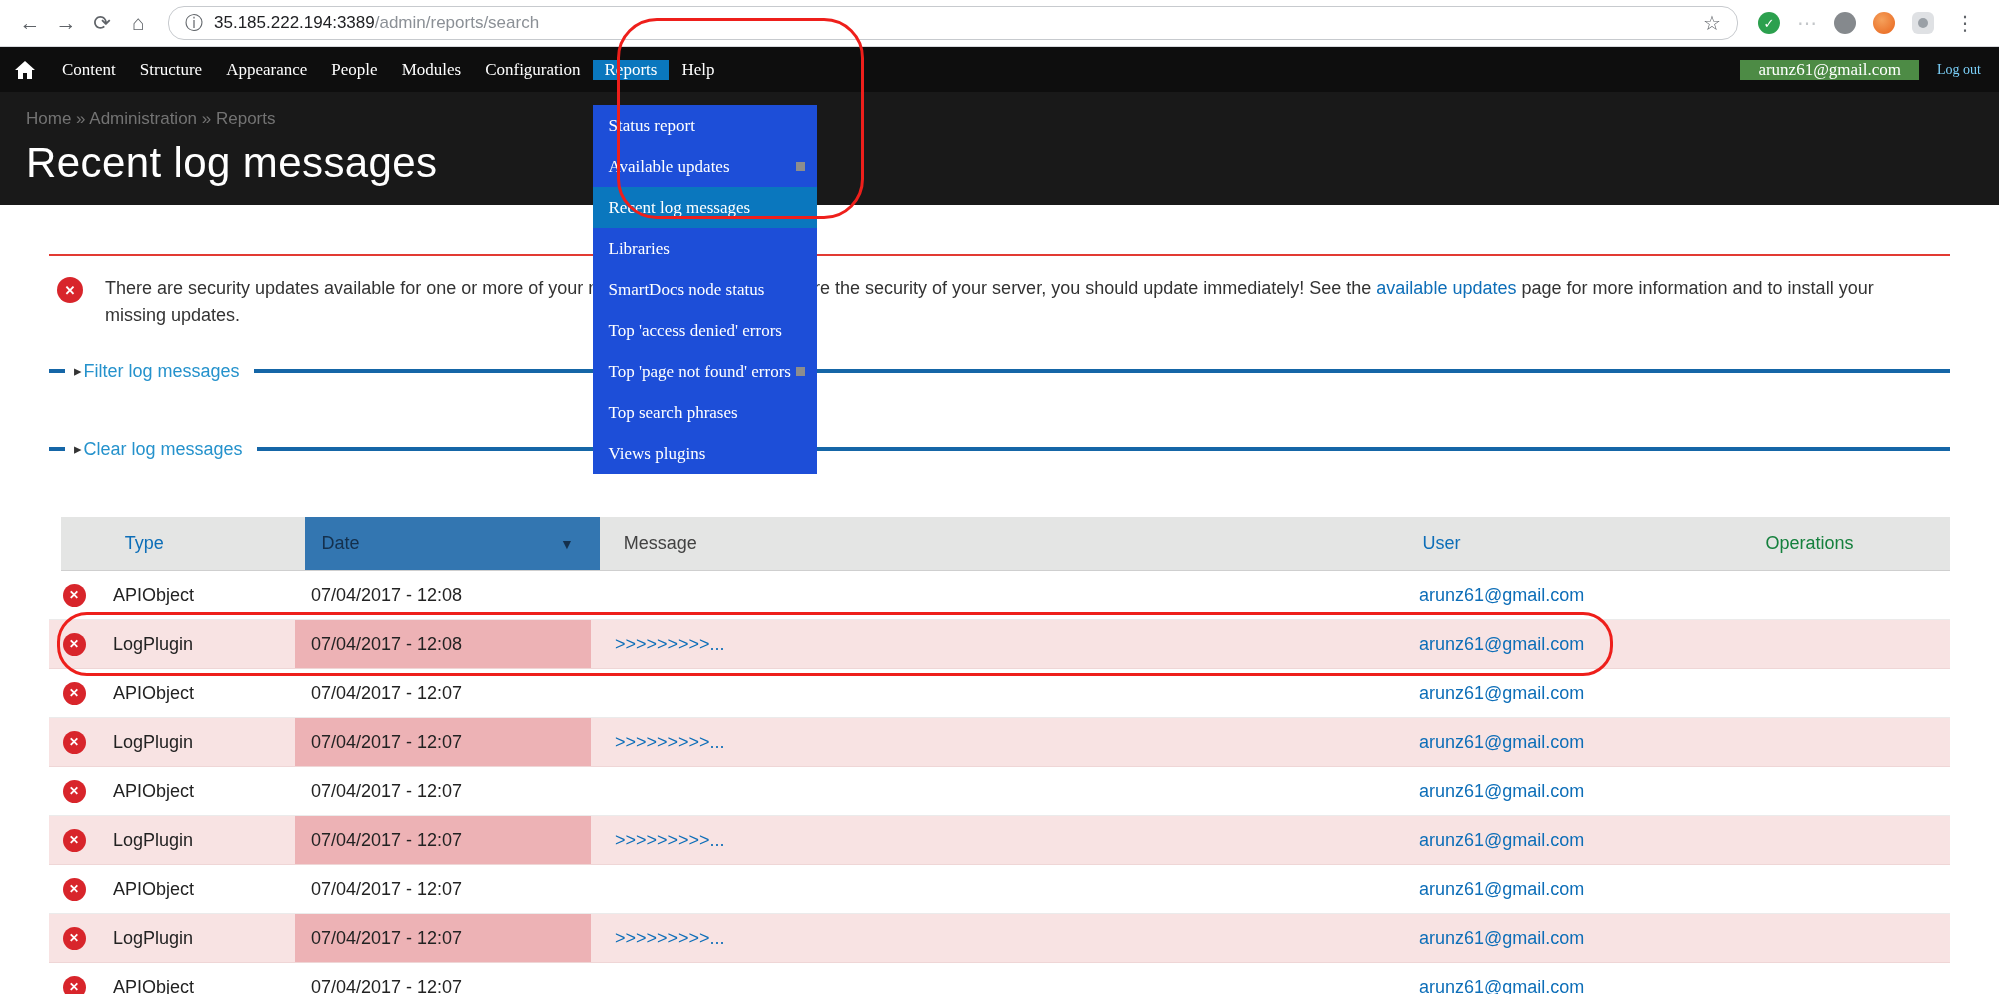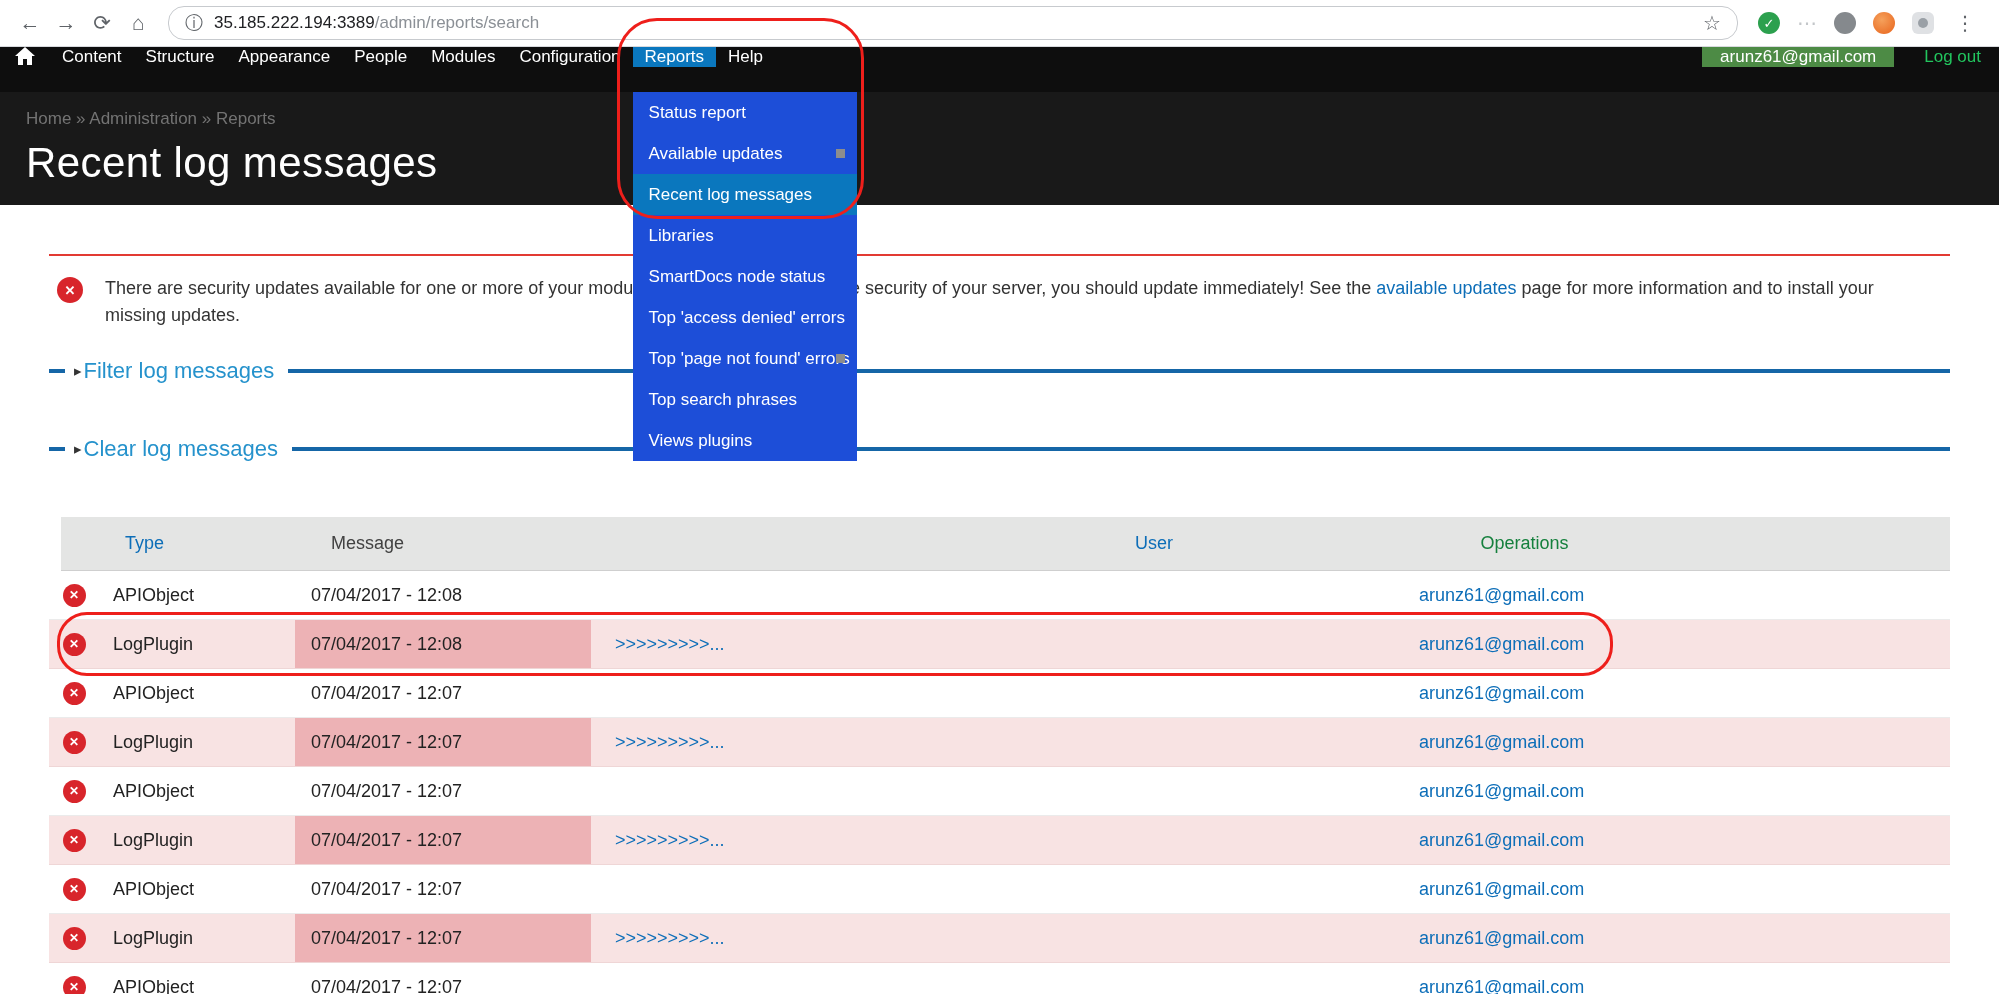--- a/index.html
+++ b/index.html
@@ -16,27 +16,27 @@
   .ext-icons{display:flex;align-items:center;gap:17px;padding:0 8px;}
   .ext-dot{width:22px;height:22px;border-radius:50%;display:flex;align-items:center;justify-content:center;font-size:13px;color:#fff;cursor:pointer;}
   .ext-check{background:#2ca04e;}
   .ext-dim{color:#c3c6c9;font-size:20px;cursor:pointer;}
   .ext-shape{background:#85898d;}
   .ext-orange{background:radial-gradient(circle at 40% 35%,#f5a15c,#e8641c);}
   .ext-avatar{width:22px;height:22px;border-radius:6px;background:#dfe1e4;display:flex;align-items:center;justify-content:center;cursor:pointer;}
   .ext-avatar i{width:10px;height:10px;border-radius:50%;background:#9aa0a6;}
   .kebab{color:#5f6368;font-size:20px;cursor:pointer;padding:0 4px;}
   
-  .admin-bar{height:45px;background:#0e0e0e;display:flex;align-items:flex-start;position:relative;z-index:40;}
+  .admin-bar{height:45px;background:#0e0e0e;display:flex;align-items:center;position:relative;z-index:40;font-family:Liberation Serif, serif;}
   .tb-home{display:flex;align-items:center;padding:0 15px;cursor:pointer;}
   .tb-item{position:relative;display:flex;align-items:center;padding:0 12px;color:#fff;font-size:17px;cursor:pointer;white-space:nowrap;}
   .tb-item.active{background:#0a77be;}
   .tb-right{margin-left:auto;display:flex;align-items:stretch;}
   .tb-email{display:flex;align-items:center;background:#4d8b45;color:#fff;font-size:17px;padding:0 18px;cursor:pointer;}
-  .tb-logout{display:flex;align-items:center;color:#22c55e;font-size:17px;padding:0 18px;cursor:pointer;margin-left:12px;}
+  .tb-logout{display:flex;align-items:center;color:#7dd3fc;font-size:14px;padding:0 18px;cursor:pointer;}
   
   .dropdown{position:absolute;top:45px;left:0;width:224px;background:#1d4ed8;z-index:60;}
   .dd-item{position:relative;padding:10px 16px;color:#fff;font-size:17px;line-height:21px;cursor:pointer;}
   .dd-item.dd-active{background:#0a77be;}
   .dd-ind{position:absolute;right:12px;top:16px;width:9px;height:9px;background:#8d8d8d;}
   
   .page-head{height:113px;background:#191919;padding:17px 0 0 26px;box-sizing:border-box;}
   .breadcrumb{font-size:17px;color:#737373;}
   .bc-link{cursor:pointer;}
   .page-title{margin:10px 0 0;font-size:42px;font-weight:300;color:#fff;letter-spacing:.4px;}
@@ -44,21 +44,21 @@
   .content{margin:0 49px;}
   .alert{margin-top:49px;border-top:2px solid #e23a33;padding:19px 4px 14px 8px;display:flex;gap:22px;}
   .sev{width:23px;height:23px;border-radius:50%;background:#d8252b;color:#fff;font-size:12px;font-weight:bold;display:flex;align-items:center;justify-content:center;flex:0 0 auto;}
   .sev-big{width:26px;height:26px;font-size:13px;margin-top:2px;}
   .alert p{margin:0;font-size:18px;line-height:27px;color:#333;max-width:1795px;}
   .alert .link{cursor:pointer;}
   .fieldset{display:flex;align-items:center;margin-top:12px;height:32px;}
   .fieldset.second{margin-top:46px;}
   .fs-stub{width:16px;height:4px;background:#1566a7;flex:0 0 auto;}
   .fs-arrow{color:#333;font-size:15px;margin-left:9px;}
-  .fs-title{color:#2592cc;font-size:22px;margin-left:2px;cursor:pointer;white-space:nowrap;}
+  .fs-title{color:#2592cc;font-size:18px;margin-left:2px;cursor:pointer;white-space:nowrap;}
   .fs-line{flex:1;height:4px;background:#1566a7;margin-left:14px;}
   
   .log-table{margin-top:52px;font-size:18px;color:#222;}
   .lt-row{display:flex;align-items:stretch;height:48px;border-bottom:1px solid #ebebeb;background:#fff;}
   .lt-row.hl{background:#f8e3e3;border-bottom-color:#efd6d6;}
   .lt-head{background:#e4e5e4;height:53px;border-bottom:1px solid #cfcfcf;margin-left:12px;}
   .c{display:flex;align-items:center;box-sizing:border-box;}
   .c-ic{width:50px;justify-content:center;}
   .c-type{width:196px;padding-left:14px;}
   .c-date{width:296px;padding-left:16px;}
@@ -180,20 +180,24 @@
       <a class="fs-title">Clear log messages</a>
       <span class="fs-line"></span>
     </div>
 
     <div class="log-table">
       <div class="lt-row lt-head">
         <div class="c c-ic"></div>
         <div class="c c-type">
             <span>Type</span>
           </div>
+        <div class="c c-date">
+            <span>Date</span>
+            <span class="sort-arrow">▼</span>
+          </div>
         <div class="c c-msg">
             <span>Message</span>
           </div>
         <div class="c c-user">
             <span>User</span>
           </div>
         <div class="c c-ops">
             <span>Operations</span>
           </div>
       </div>

